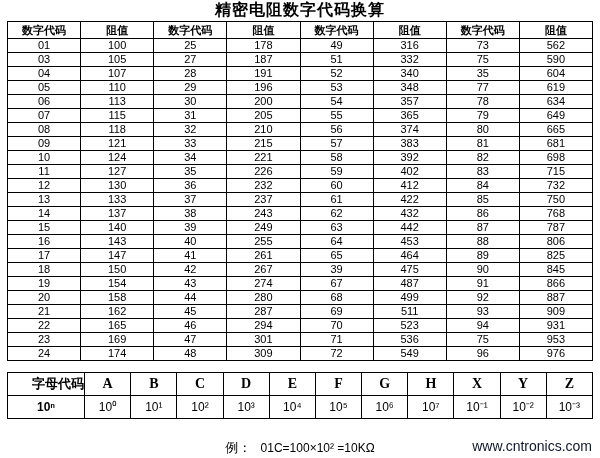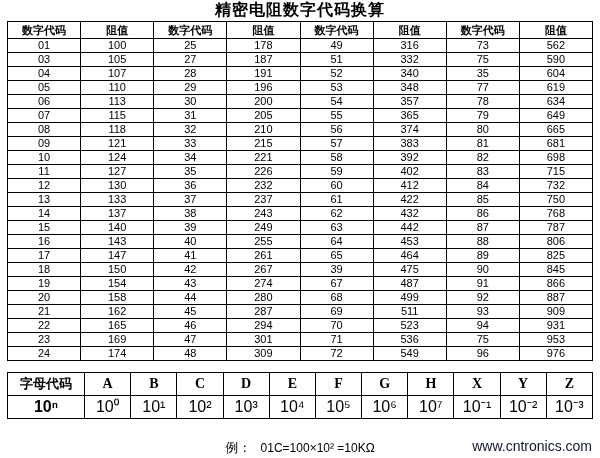--- a/index.html
+++ b/index.html
@@ -69,28 +69,29 @@
     height: 22px;
     line-height: 22px;
     font-size: 13px;
     font-family: "Liberation Sans", sans-serif;
   }
   table.letters th.rowhead {
     font-family: "Liberation Serif", serif;
     font-weight: bold;
     font-size: 13px;
     width: 13%;
+    text-align: right;
   }
   table.letters td.letter {
     font-weight: bold;
     font-size: 14px;
     font-family: "Liberation Serif", serif;
   }
   table.letters td.pow, table.letters th.powhead {
-    font-size: 16px;
+    font-size: 12px;
   }
 
   .example {
     margin-top: 20px;
     text-align: center;
     font-size: 13px;
     font-family: "Liberation Serif", serif;
   }
   .example .label { margin-right: 6px; }
   .example .expr { font-family: "Liberation Sans", sans-serif; font-size: 12px; }

